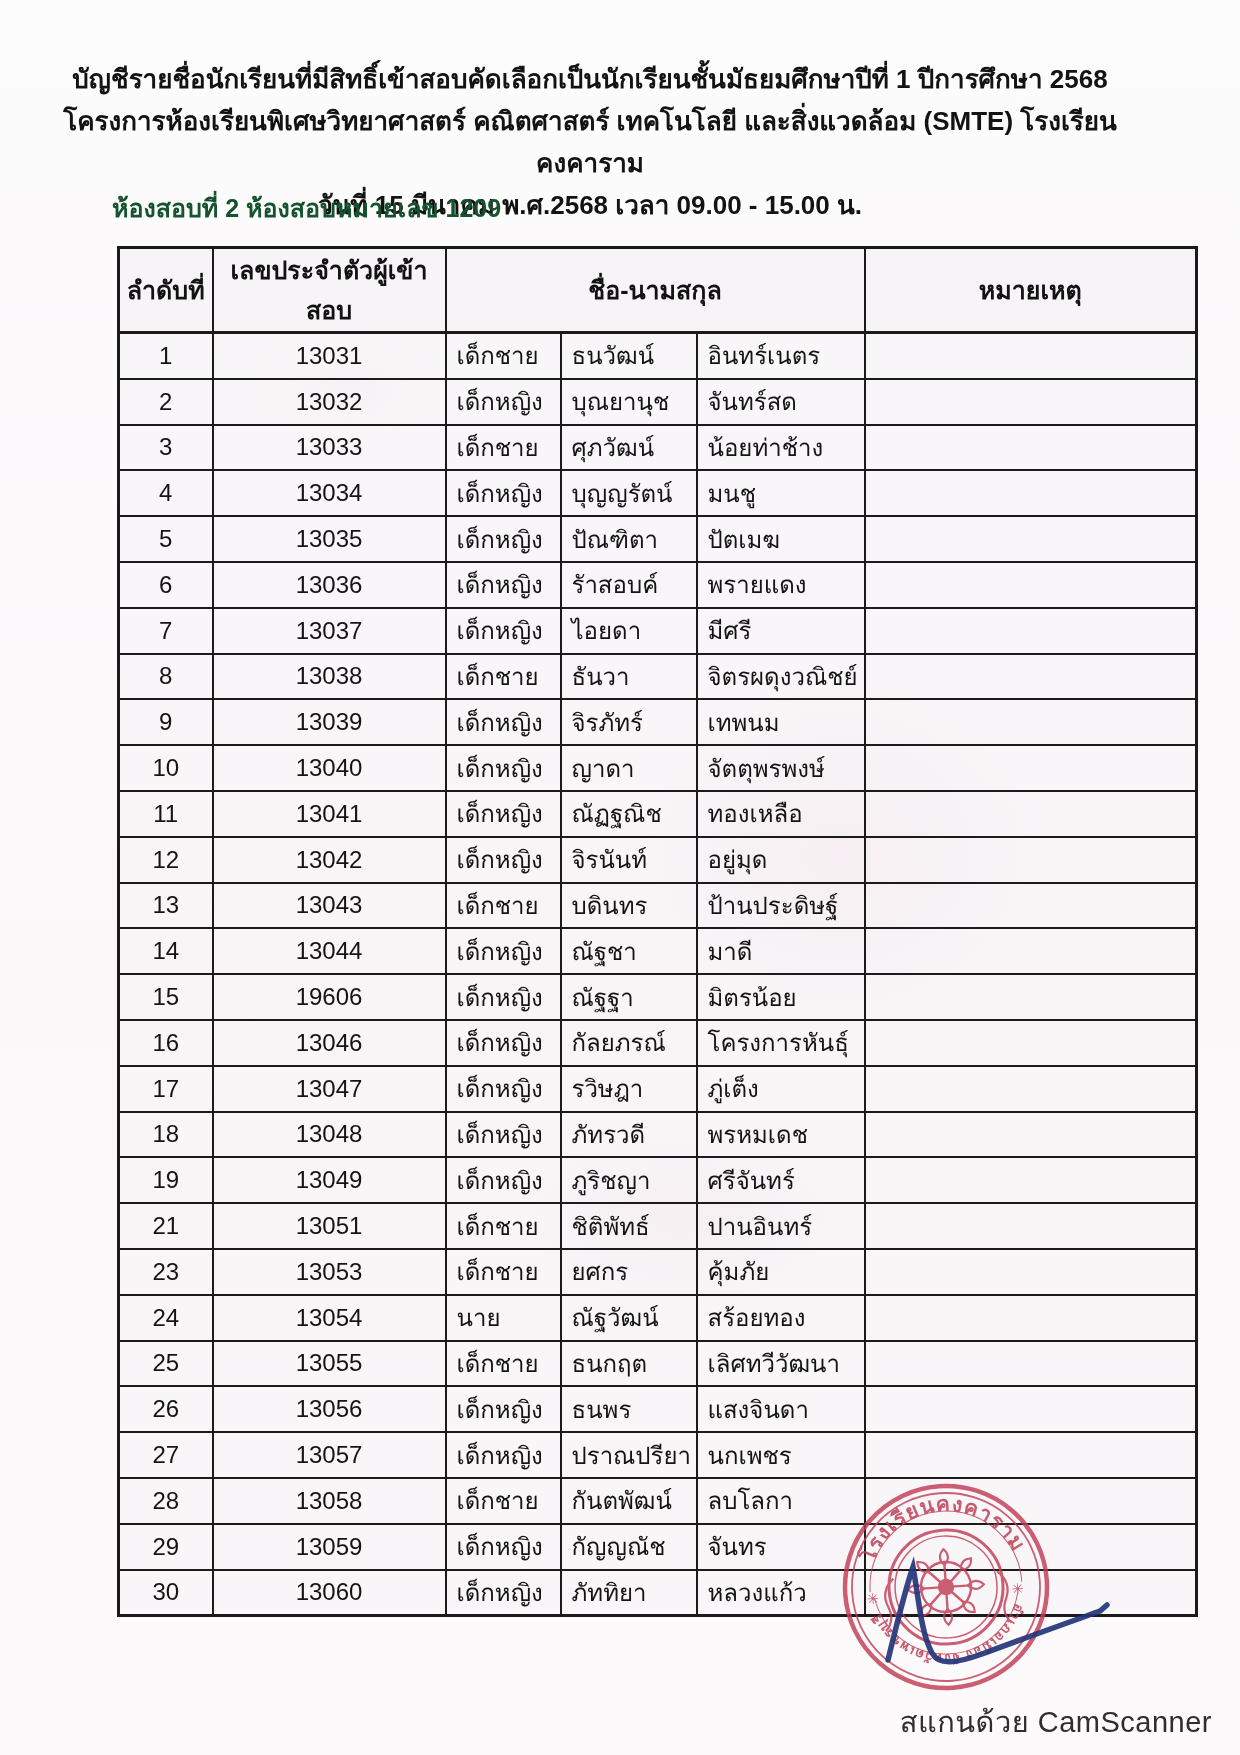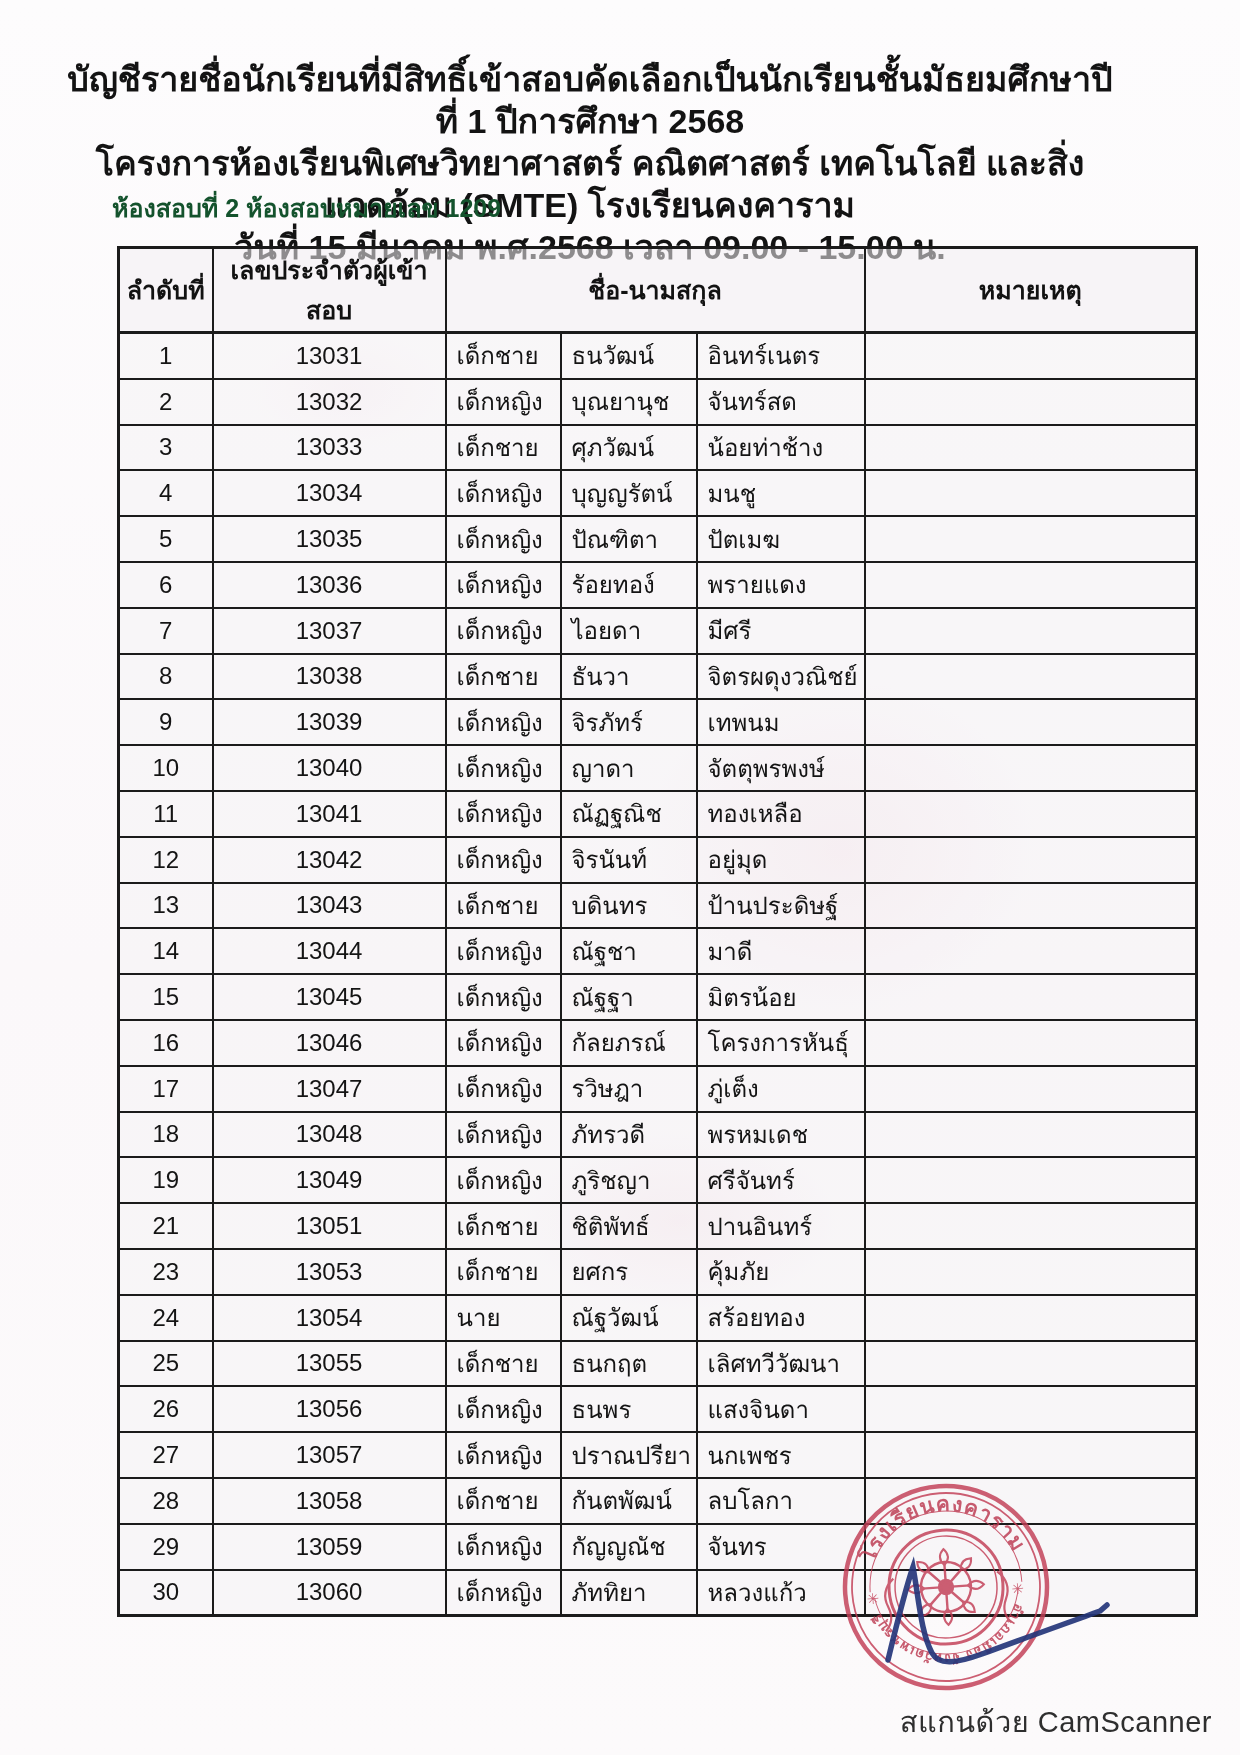--- a/index.html
+++ b/index.html
@@ -8,21 +8,21 @@
     position:relative;
     background:linear-gradient(180deg,#fdfcfd 0%, #fbf8fa 55%, #fcfafb 100%);
     font-family:"Liberation Sans", sans-serif;
     color:#161616;
     overflow:hidden;
   }
   .smudge { position:absolute; border-radius:50%; pointer-events:none;
     background:radial-gradient(closest-side, rgba(228,172,192,0.16), rgba(228,172,192,0)); }
   .titles {
     position:absolute; top:58px; left:60px; width:1060px;
-    text-align:center; font-weight:bold; font-size:34px; line-height:42px;
+    text-align:center; font-weight:bold; font-size:26px; line-height:42px;
     color:#131313;
   }
   .room-label {
     position:absolute; top:188px; left:112px;
     font-size:25px; font-weight:bold; color:#14532d;
   }
   table.roster {
     position:absolute; top:246px; left:117px; width:1078px;
     border-collapse:collapse; table-layout:fixed;
   }
@@ -114,21 +114,21 @@
     <td class="c">13035</td>
     <td class="l">เด็กหญิง</td>
     <td class="l">ปัณฑิตา</td>
     <td class="l">ปัตเมฆ</td>
     <td class="l"></td>
   </tr>
       <tr>
     <td class="c">6</td>
     <td class="c">13036</td>
     <td class="l">เด็กหญิง</td>
-    <td class="l">รัอยทอง์</td>
+    <td class="l">รัาสอบค์</td>
     <td class="l">พรายแดง</td>
     <td class="l"></td>
   </tr>
       <tr>
     <td class="c">7</td>
     <td class="c">13037</td>
     <td class="l">เด็กหญิง</td>
     <td class="l">ไอยดา</td>
     <td class="l">มีศรี</td>
     <td class="l"></td>
@@ -184,21 +184,21 @@
       <tr>
     <td class="c">14</td>
     <td class="c">13044</td>
     <td class="l">เด็กหญิง</td>
     <td class="l">ณัฐชา</td>
     <td class="l">มาดี</td>
     <td class="l"></td>
   </tr>
       <tr>
     <td class="c">15</td>
-    <td class="c">13045</td>
+    <td class="c">19606</td>
     <td class="l">เด็กหญิง</td>
     <td class="l">ณัฐฐา</td>
     <td class="l">มิตรน้อย</td>
     <td class="l"></td>
   </tr>
       <tr>
     <td class="c">16</td>
     <td class="c">13046</td>
     <td class="l">เด็กหญิง</td>
     <td class="l">กัลยภรณ์</td>

